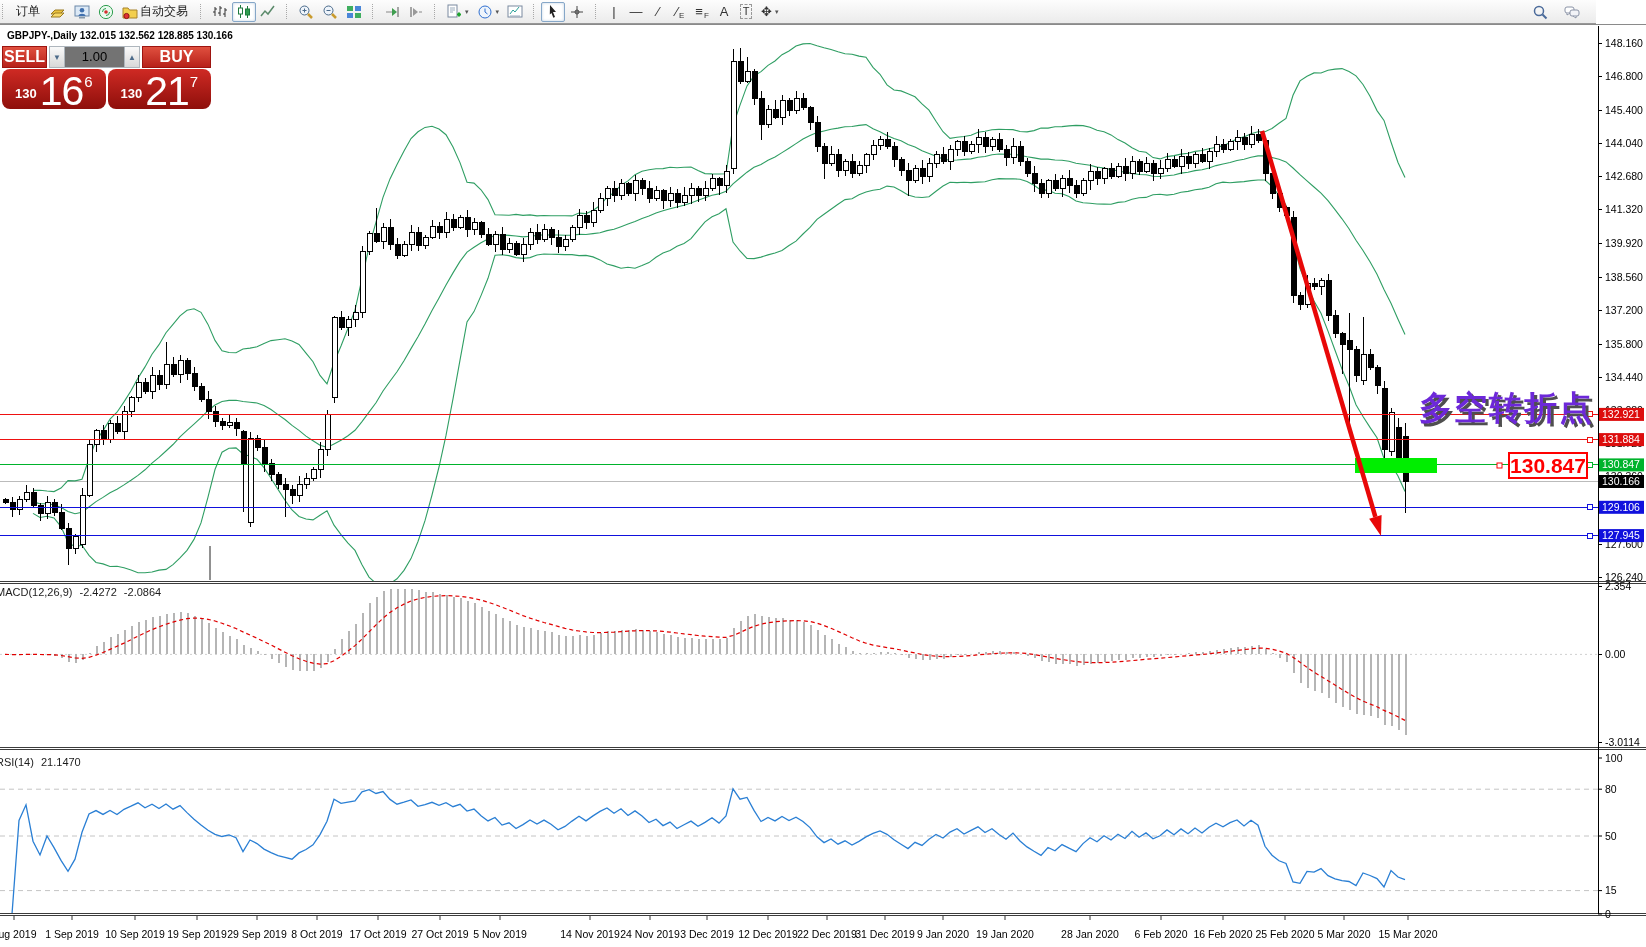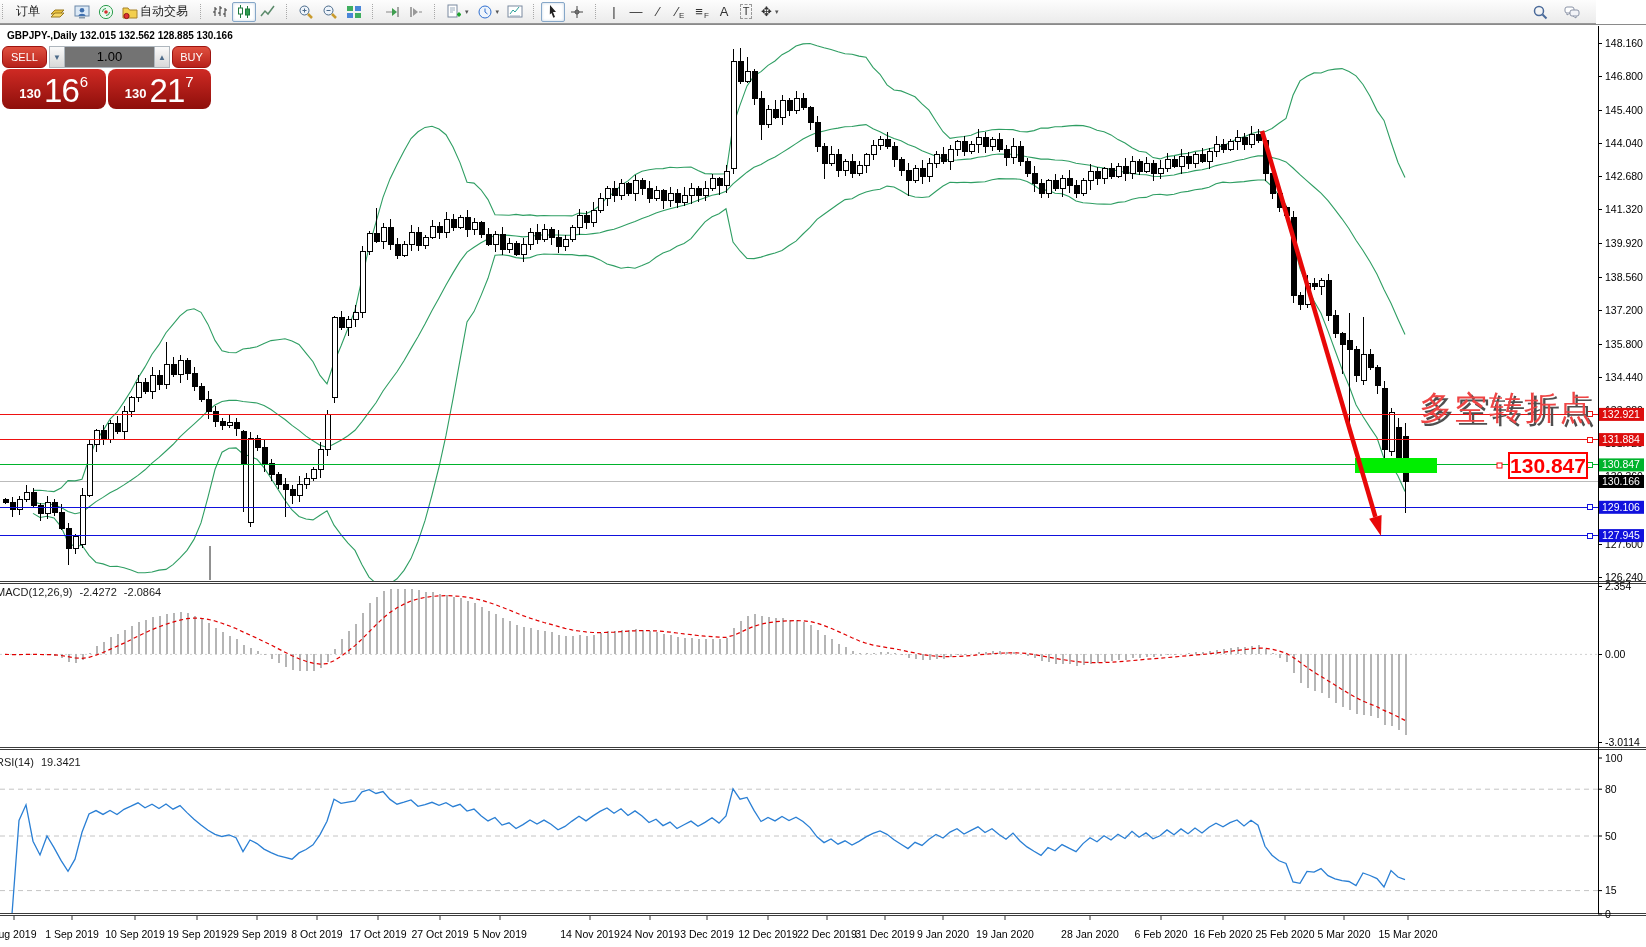--- a/index.html
+++ b/index.html
@@ -24,41 +24,41 @@
   .tb-right{margin-left:auto;display:flex;align-items:center;gap:8px;padding-right:12px}
   .tb-btn svg{display:block}
   
   #chart{position:absolute;left:0;top:0;width:1646px;height:947px;z-index:5;
          font-family:"Liberation Sans",sans-serif}
   #chart-title{position:absolute;left:7px;top:30px;font-size:10px;font-weight:700;color:#000;z-index:10}
   #macd-label{position:absolute;left:-4px;top:586px;font-size:11px;color:#1c1c1c;z-index:10}
   #rsi-label{position:absolute;left:-4px;top:756px;font-size:11px;color:#1c1c1c;z-index:10}
   #macd-label span,#rsi-label span{margin-right:4px}
   #annotation{position:absolute;left:1419px;top:386px;z-index:12;white-space:nowrap;
-    font-size:33px;font-weight:400;letter-spacing:2px;color:#ef4444;text-shadow:3px 3px 0 #4f4f4f}
+    font-size:33px;font-weight:700;letter-spacing:2px;color:#6d28d9;text-shadow:3px 3px 0 #4f4f4f}
   #price-callout{position:absolute;left:1508px;top:452px;width:80px;height:27px;z-index:12;
     border:2px solid #ff0000;background:#fff;color:#ff0000;font-size:21px;font-weight:700;
     text-align:center;line-height:23px}
   
   #trade-panel{position:absolute;left:2px;top:46px;width:209px;height:63px;z-index:20}
   .tp-row1{position:absolute;top:0;left:0;right:0;height:22px;display:flex}
-  .tp-btn{color:#fff;font-size:11px;font-weight:400;border:1px solid #9d1410;border-radius:6px;
+  .tp-btn{color:#fff;font-size:16px;font-weight:700;border:1px solid #9d1410;border-radius:0;
     background:linear-gradient(#e0503f,#b7211a);display:flex;align-items:center;justify-content:center}
   .tp-sell{width:45px}
-  .tp-buy{width:39px}
+  .tp-buy{width:69px}
   .tp-spin{flex:1;display:flex;margin:0 2px;height:22px}
   .tp-step{width:16px;background:linear-gradient(#fafafa,#d8d8d8);border:1px solid #aeb6bd;
     color:#4c6b8a;font-size:8px;display:flex;align-items:center;justify-content:center}
   .tp-vol{flex:1;background:#737373;border-top:1px solid #aeb6bd;border-bottom:1px solid #aeb6bd;
     font-size:13px;color:#000;text-align:center;line-height:20px}
   .tp-row2{position:absolute;top:23px;left:0;right:0;height:40px;display:flex;gap:2px}
   .tp-price{flex:1;background:linear-gradient(#cf2a24,#8e0f0b);color:#fff;border-radius:8px;
     display:flex;align-items:flex-end;justify-content:center;padding-bottom:4px}
   .tp-small{font-size:13px;font-weight:700;margin:0 3px 4px 0}
-  .tp-big{font-size:33px;font-weight:400;line-height:28px;letter-spacing:-1px}
+  .tp-big{font-size:41px;font-weight:400;line-height:28px;letter-spacing:-1px}
   .tp-sup{font-size:15px;margin:0 0 15px 1px}
 </style>
 </head>
 <body>
 
 <div id="app">
 
   <svg id="chart">
       <defs>
         <clipPath id="cpMain">
@@ -852,20 +852,20 @@
   </div>
 
   <div id="macd-label">
     <span>MACD(12,26,9)</span>
     <span>-2.4272</span>
     <span>-2.0864</span>
   </div>
 
   <div id="rsi-label">
     <span>RSI(14)</span>
-    <span>19.3421</span>
+    <span>21.1470</span>
   </div>
 
   <div id="annotation">多空转折点</div>
 
   <div id="price-callout">130.847</div>
 
 </div>
 
 </body></html>

